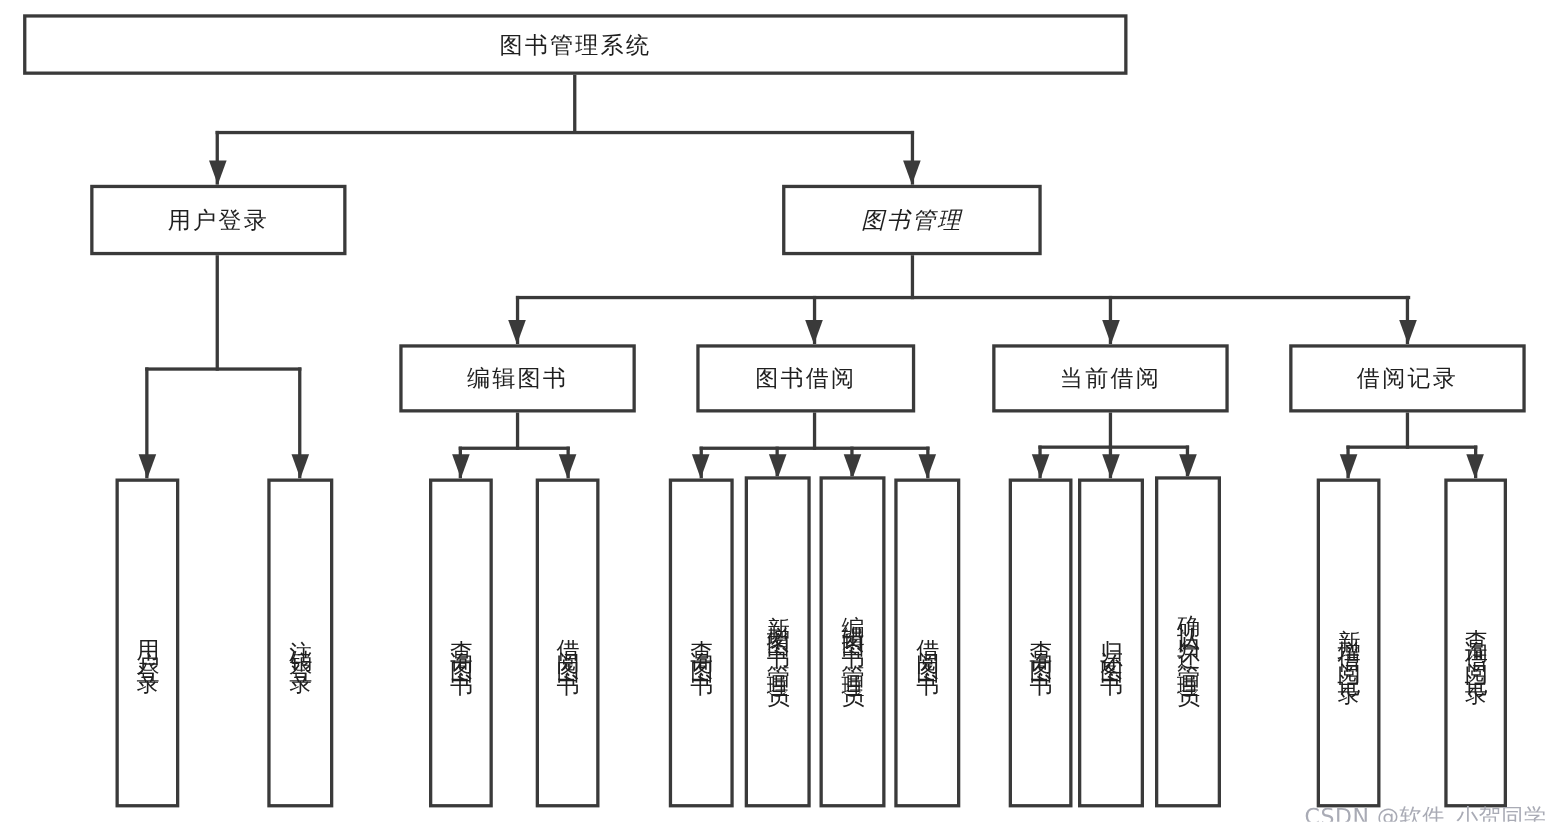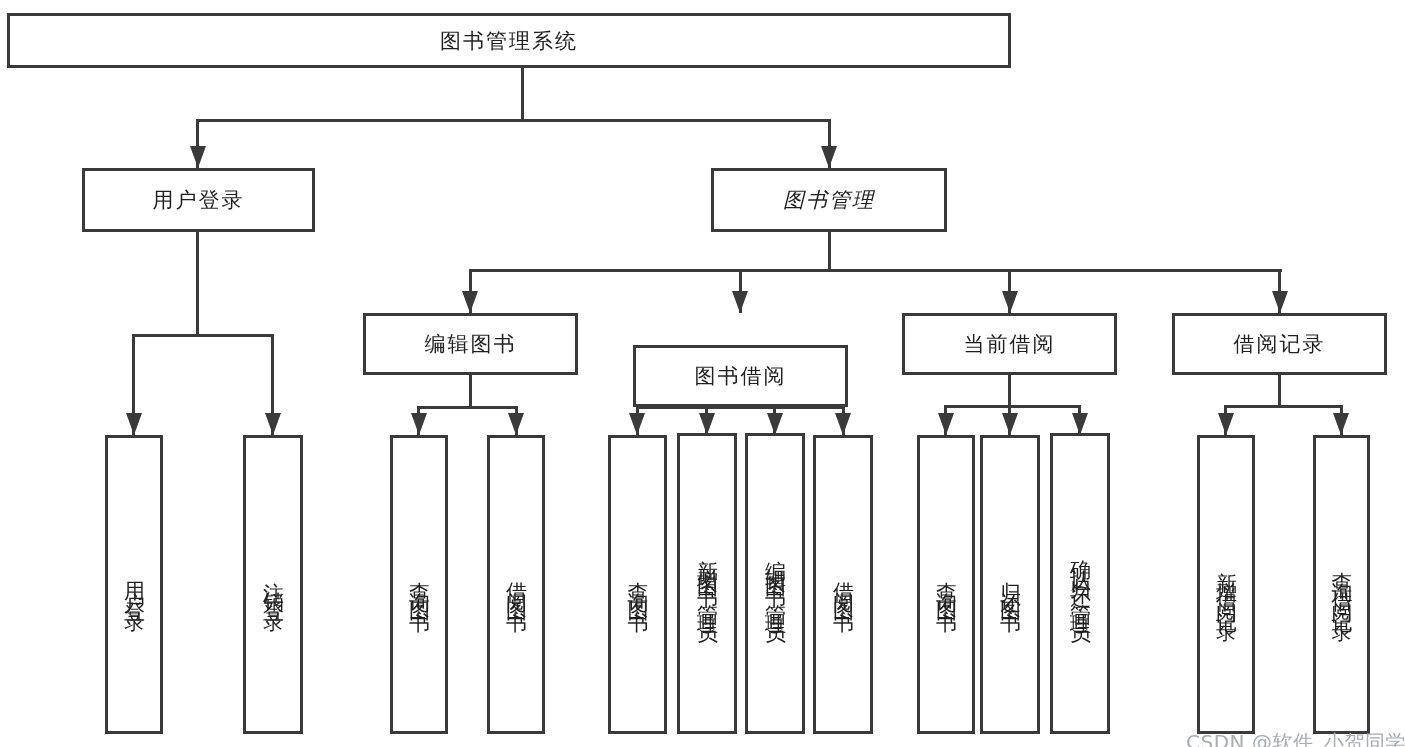--- a/index.html
+++ b/index.html
@@ -128,35 +128,35 @@
   <div class="vline" style="left:1078px; top:405px; height:30px;"></div>
   <div class="arrow" style="left:1072px; top:413px;"></div>
 
   <div class="vline" style="left:1278px; top:373px; height:35px;"></div>
   <div class="hline" style="left:1224px; top:405px; width:119px;"></div>
   <div class="vline" style="left:1224px; top:405px; height:30px;"></div>
   <div class="arrow" style="left:1218px; top:413px;"></div>
   <div class="vline" style="left:1340px; top:405px; height:30px;"></div>
   <div class="arrow" style="left:1333px; top:413px;"></div>
 
-  <div class="box" style="left:7px; top:13px; width:1004px; height:55px;text-align:right;">
+  <div class="box" style="left:21px; top:13px; width:1004px; height:55px;text-align:right;">
     <span>图书管理系统</span>
   </div>
 
   <div class="box" style="left:82px; top:168px; width:233px; height:64px;">
     <span>用户登录</span>
   </div>
   <div class="box" style="left:711px; top:168px; width:236px; height:64px;font-style:italic;">
     <span>图书管理</span>
   </div>
 
   <div class="box" style="left:363px; top:313px; width:215px; height:62px;">
     <span>编辑图书</span>
   </div>
-  <div class="box" style="left:633px; top:313px; width:215px; height:62px;margin-top:32px;">
+  <div class="box" style="left:633px; top:313px; width:199px; height:62px;">
     <span>图书借阅</span>
   </div>
   <div class="box" style="left:1172px; top:313px; width:215px; height:62px;">
     <span>借阅记录</span>
   </div>
   <div class="box" style="left:902px; top:313px; width:215px; height:62px;">
     <span>当前借阅</span>
   </div>
 
   <div class="vbox" style="left:105px; top:435px; width:58px; height:299px;">

